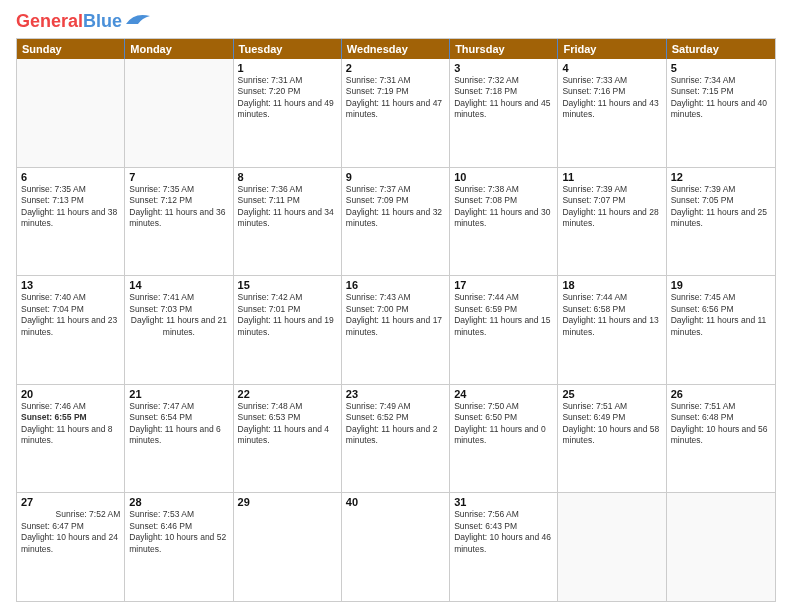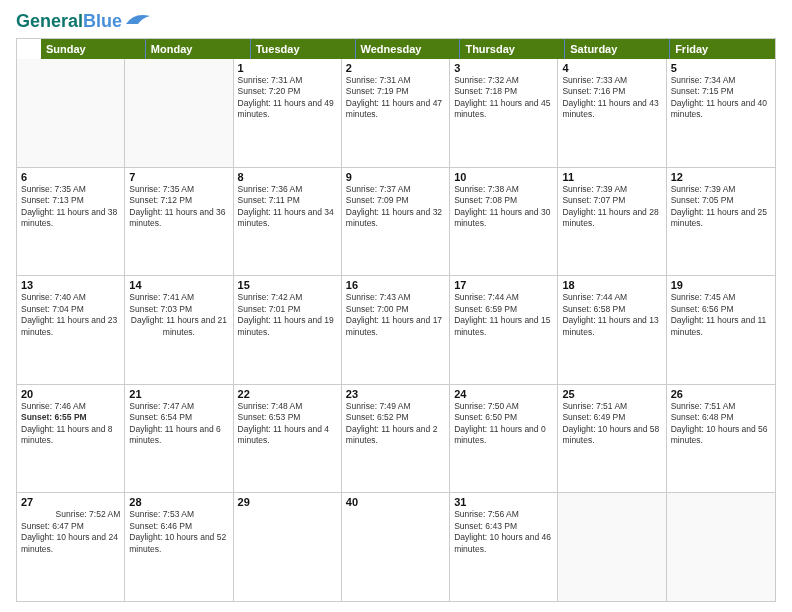--- a/index.html
+++ b/index.html
@@ -28,21 +28,21 @@
       flex-direction: column;
       align-items: flex-start;
     }
     .logo-text {
       font-size: 18px;
       font-weight: bold;
       color: #1a3a5c;
       line-height: 1;
     }
     .logo-text span {
-      color: #0f766e;
+      color: #ef4444;
     }
     .title-block {
       text-align: right;
     }
     .title-block h1 {
       font-size: 32px;
       font-weight: bold;
       color: #1a1a1a;
       line-height: 1.1;
     }
@@ -53,22 +53,21 @@
     }
     .calendar {
       flex: 1;
       display: flex;
       flex-direction: column;
       border: 1px solid #ccc;
     }
     .cal-header-row {
       display: grid;
       grid-template-columns: repeat(7, 1fr);
-      background: #4d7c0f;
-      margin-left: 24px;
+      background: #a16207;
     }
     .cal-header-cell {
       color: #fff;
       font-size: 11px;
       font-weight: bold;
       padding: 4px 5px;
       text-align: left;
       border-right: 1px solid #5585c5;
     }
     .cal-header-cell:last-child { border-right: none; }
@@ -128,22 +127,22 @@
     </div>
   </div>
 
   <div class="calendar">
     <div class="cal-header-row">
     <div class="cal-header-cell">Sunday</div>
         <div class="cal-header-cell">Monday</div>
         <div class="cal-header-cell">Tuesday</div>
         <div class="cal-header-cell">Wednesday</div>
         <div class="cal-header-cell">Thursday</div>
+        <div class="cal-header-cell">Friday</div>
         <div class="cal-header-cell">Saturday</div>
-        <div class="cal-header-cell">Friday</div>
       </div>
     <div class="cal-body">
     <div class="cal-row">
           <div class="cal-cell empty"></div>
           <div class="cal-cell empty"></div>
           <div class="cal-cell">
             <span class="day-num">1</span>
             <div class="cell-info">
               <span style="display: block;">Sunrise: 7:31 AM</span>
               <span style="display: block;">Sunset: 7:20 PM</span>

